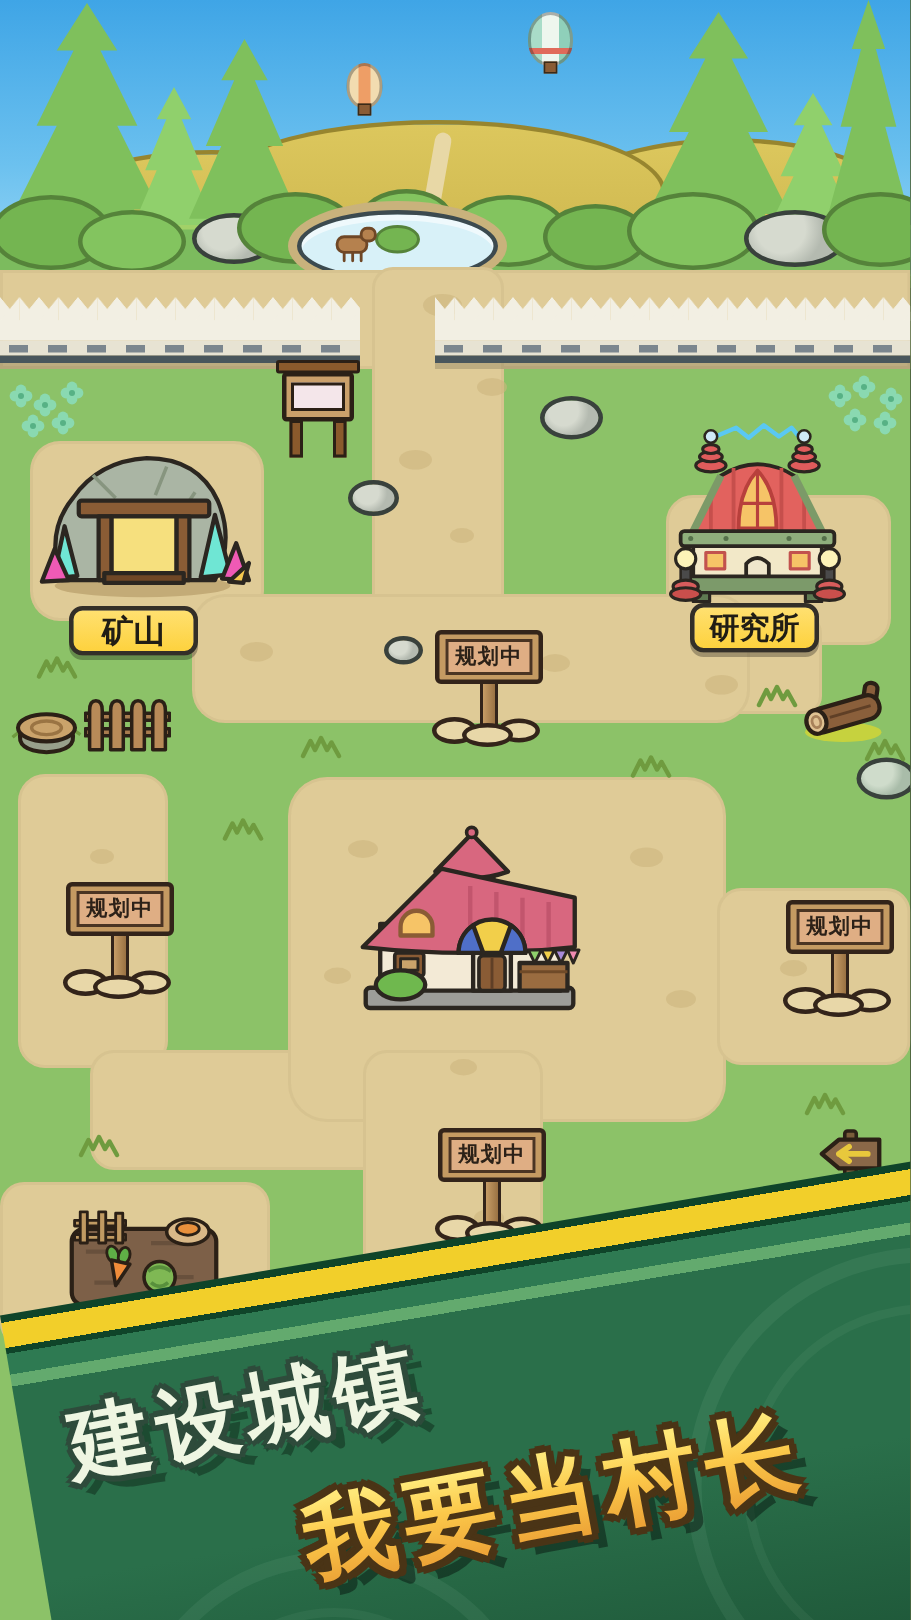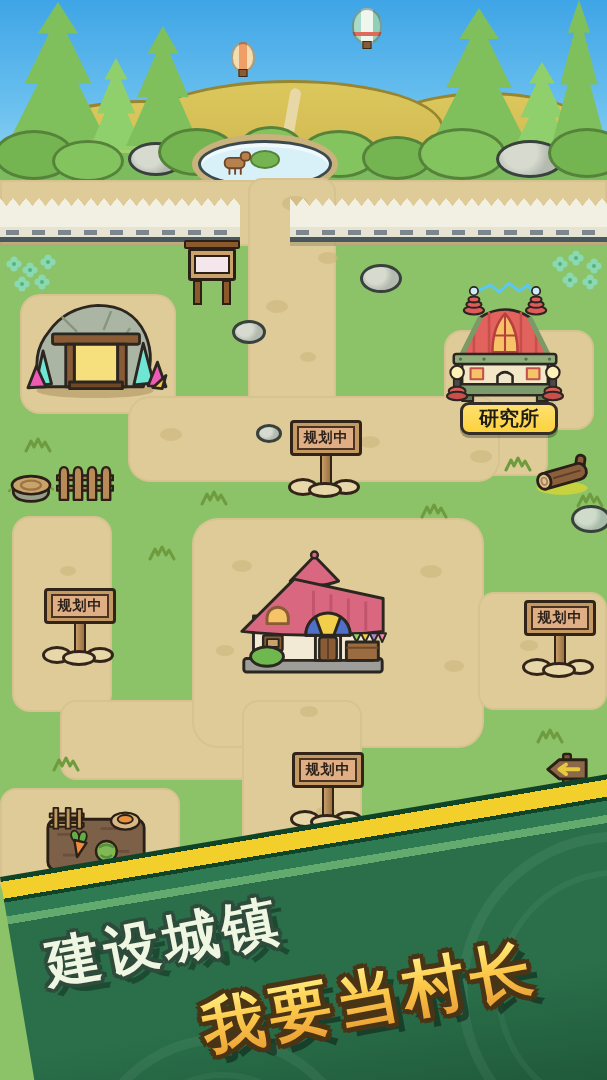--- a/index.html
+++ b/index.html
@@ -237,20 +237,21 @@
         <rect x="44" y="51" width="9" height="45" fill="#8a5c35"></rect>
         <rect x="99" y="51" width="9" height="45" fill="#8a5c35"></rect>
         <rect x="48" y="91" width="56" height="7" fill="#6f4726"></rect>
         <path d="M12,95 L20,58 L29,93 Z" fill="#6fe6d4"></path>
         <path d="M4,97 L13,74 L23,96 Z" fill="#ef5ab5"></path>
         <path d="M116,94 L126,50 L137,92 Z" fill="#6fe6d4"></path>
         <path d="M131,95 L141,70 L150,96 Z" fill="#ef5ab5"></path>
         <path d="M136,97 L150,84 L146,98 Z" fill="#f5c84e"></path>
       </g>
     </svg>
+    <div class="tag" style="position:absolute;left:24px;top:108px;width:86px;height:33px;font-size:21px;">矿山</div>
   </div>
 
   <div class="abs" style="left:434px;top:280px;width:150px;height:158px;">
     <svg width="126" height="122" viewBox="0 0 150 145" style="position:absolute;left:8px;top:0;">
       <g stroke="#2b2620" stroke-width="3" stroke-linejoin="round">
         <path d="M44,12 L58,6 L68,14 L80,4 L92,13 L102,6 L107,12" fill="none" stroke="#5ac8f2" stroke-width="3.5" stroke-linecap="round"></path>
         <g stroke-width="2">
           <rect x="35" y="20" width="6" height="18" fill="#4a4a4a"></rect>
           <rect x="109" y="20" width="6" height="18" fill="#4a4a4a"></rect>
           <circle cx="38" cy="13" r="5" fill="#cfeaf8"></circle>
@@ -288,21 +289,21 @@
           <rect x="128" y="116" width="8" height="12" fill="#4a4a4a" stroke-width="2"></rect>
           <ellipse cx="18" cy="132" rx="10" ry="5" fill="#d85c5c"></ellipse>
             <ellipse cx="18" cy="138" rx="12" ry="5" fill="#c94f4c"></ellipse>
           <ellipse cx="132" cy="132" rx="10" ry="5" fill="#d85c5c"></ellipse>
             <ellipse cx="132" cy="138" rx="12" ry="5" fill="#c94f4c"></ellipse>
           <circle cx="18" cy="110" r="8" fill="#fdf3b8"></circle>
             <circle cx="132" cy="110" r="8" fill="#fdf3b8"></circle>
         </g>
       </g>
     </svg>
-    <div class="tag" style="position:absolute;left:26px;top:122px;width:98px;height:33px;font-size:20px;">研究所</div>
+    <div class="tag" style="position:absolute;left:26px;top:122px;width:86px;height:33px;font-size:20px;">研究所</div>
   </div>
 
   <div class="abs" style="left:238px;top:550px;width:150px;height:162px;">
     <svg width="150" height="126" viewBox="0 0 155 130">
       <g stroke="#2b2620" stroke-width="3" stroke-linejoin="round">
         <rect x="6" y="112" width="143" height="14" rx="3" fill="#9d9d99"></rect>
         <rect x="16" y="68" width="124" height="46" fill="#f3ead6"></rect>
         <rect x="64" y="26" width="30" height="36" fill="#efe7d2"></rect>
         <rect x="72" y="40" width="14" height="16" rx="5" fill="#8a5c35" stroke-width="2.5"></rect>
         <path d="M54,32 L79,6 L104,32 Q79,41 54,32 Z" fill="#d8677f"></path>

